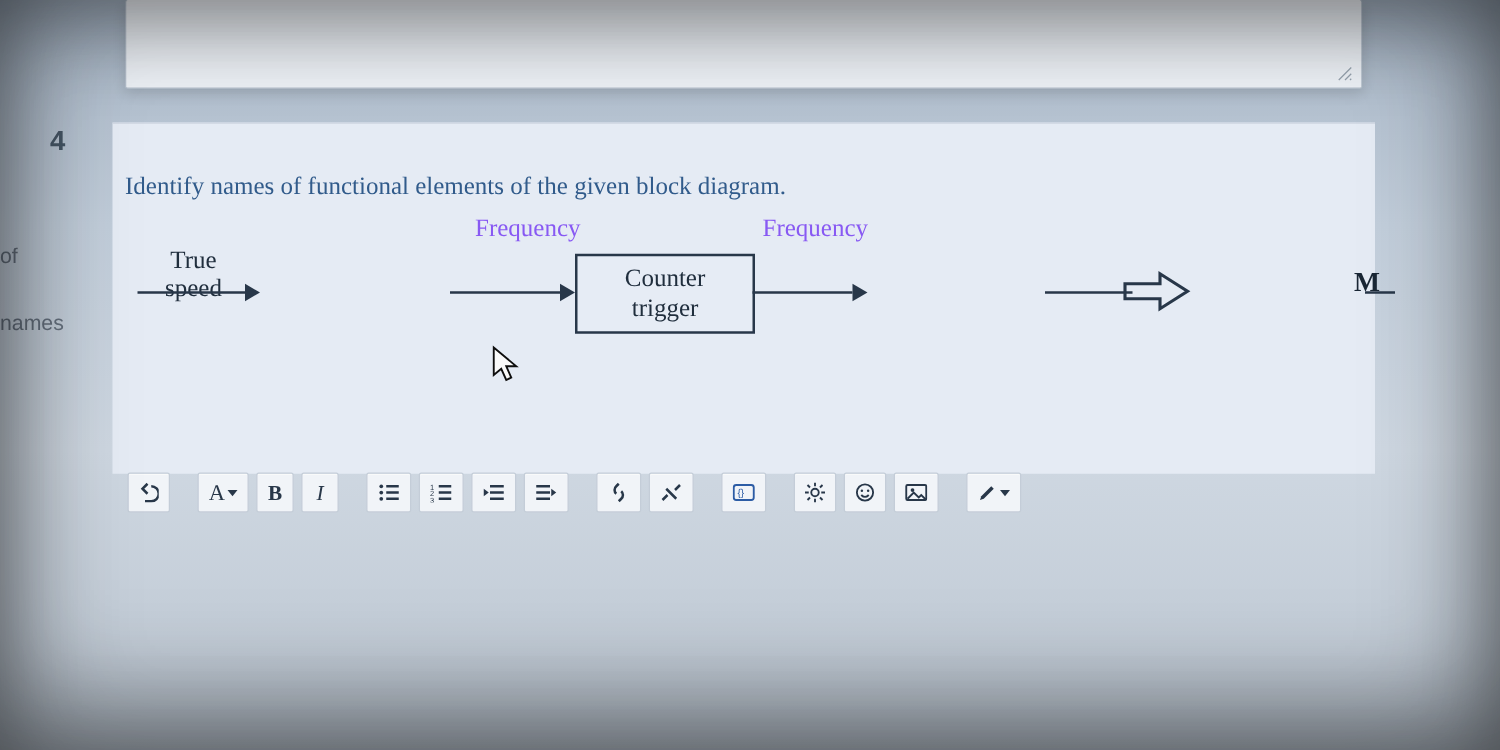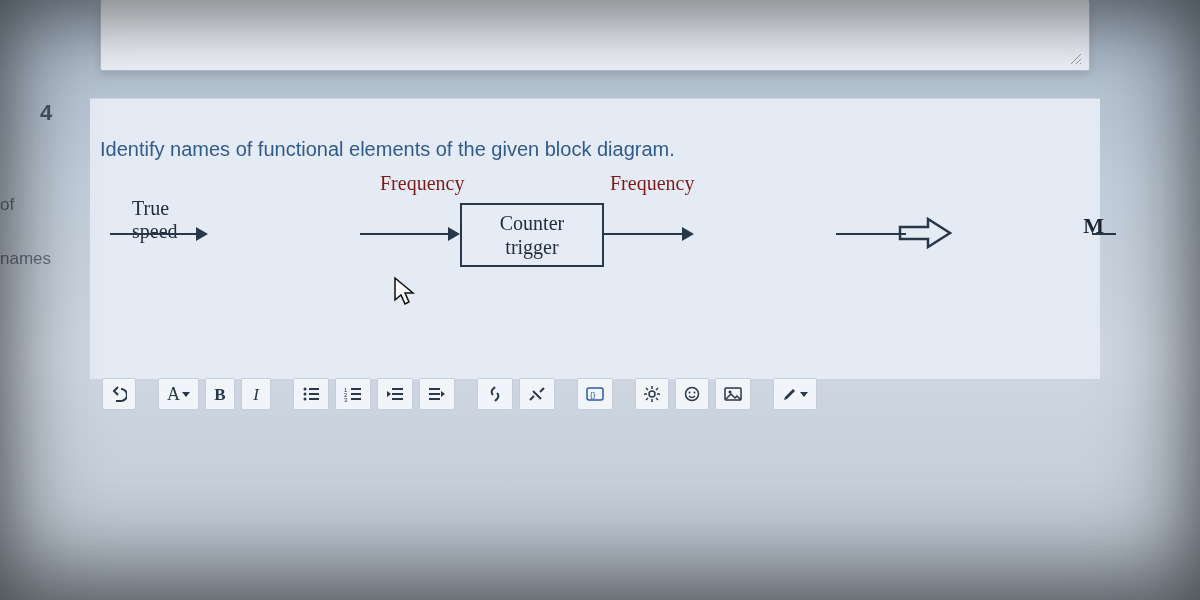--- a/index.html
+++ b/index.html
@@ -10,25 +10,25 @@
   .gutter .num{position:absolute;left:40px;top:102px;font:700 22px/1 Arial,sans-serif;color:#4a5a6a}
   .gutter .of{position:absolute;left:0;top:196px;font:400 17px/1 Arial,sans-serif;color:#6b7684}
   .gutter .stion{position:absolute;left:0;top:250px;font:400 17px/1 Arial,sans-serif;color:#6b7684}
   
   .boxtop{position:absolute;left:100px;right:110px;top:0;height:70px;background:#f1f5fa;border:1px solid #b8c3d0;border-top:none;box-shadow:0 4px 10px rgba(0,0,0,.12);border-radius:2px}
   .corner{position:absolute;right:6px;bottom:4px;width:14px;height:14px;pointer-events:none}
   .corner svg{display:block}
   
   .question{position:absolute;left:90px;right:100px;top:98px;height:280px;background:#e8eef7;border-top:1px solid #cfd8e3;}
   .prompt{position:absolute;left:10px;top:36px;font:20px/1.4 Georgia,serif;color:#345e8e}
-  .prompt span.hl{font-family:Liberation Sans, sans-serif}
+  .prompt span.hl{font-family:Liberation Serif, serif}
   
   .diagram{position:absolute;left:10px;right:10px;top:74px;height:140px}
-  .lbl-top{position:absolute;top:0;font:20px/1 Georgia,serif;color:#7f1d1d}
-  .lbl-input{position:absolute;left:32px;top:24px;font:20px/1.15 Georgia,serif;color:#233140;text-align:left}
+  .lbl-top{position:absolute;top:0;font:20px/1 Georgia,serif;color:#8b5cf6}
+  .lbl-input{position:absolute;left:32px;top:24px;font:20px/1.15 Georgia,serif;color:#233140;text-align:center}
   .blk{position:absolute;border:2px solid #2b3a4c;background:#e9eff8;display:flex;align-items:center;justify-content:center;font:20px/1.2 Georgia,serif;color:#233140;text-align:center}
   #blk1{left:108px;top:34px;width:150px;height:52px}
   #blk2{left:360px;top:30px;width:140px;height:60px}
   #blk3{left:594px;top:30px;width:140px;height:60px}
   #blk4{left:850px;top:30px;width:140px;height:60px}
   .wire{position:absolute;height:2px;background:#2b3a4c}
   .arrow-r{position:absolute;width:0;height:0;border-top:7px solid transparent;border-bottom:7px solid transparent;border-left:12px solid #2b3a4c}
   .arrow-big{position:absolute}
   .cursor{position:absolute;left:292px;top:103px;pointer-events:none}
   .m-right{position:absolute;right:-14px;top:42px;font:700 22px/1 Georgia,serif;color:#1d2a38}

